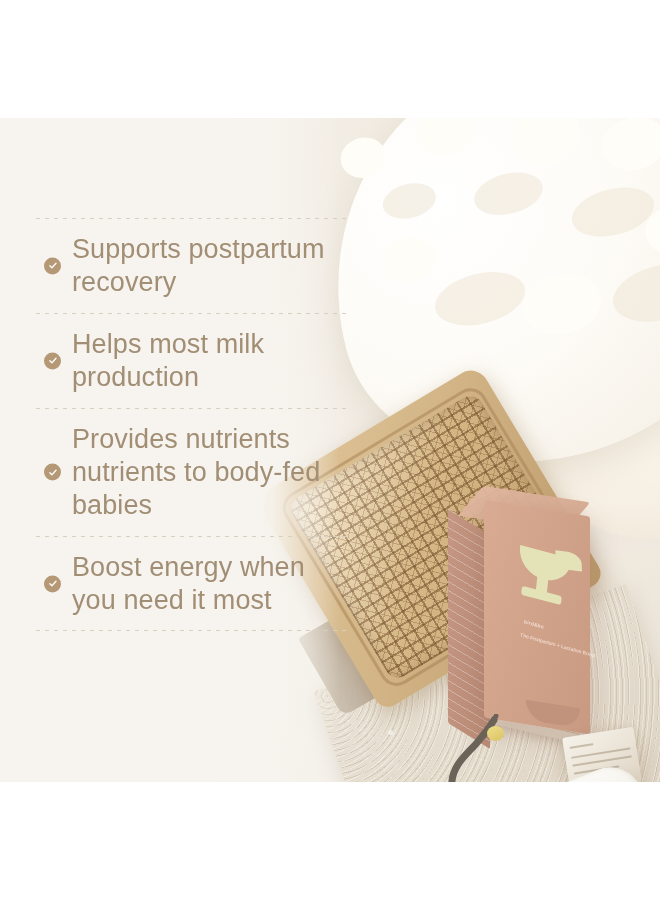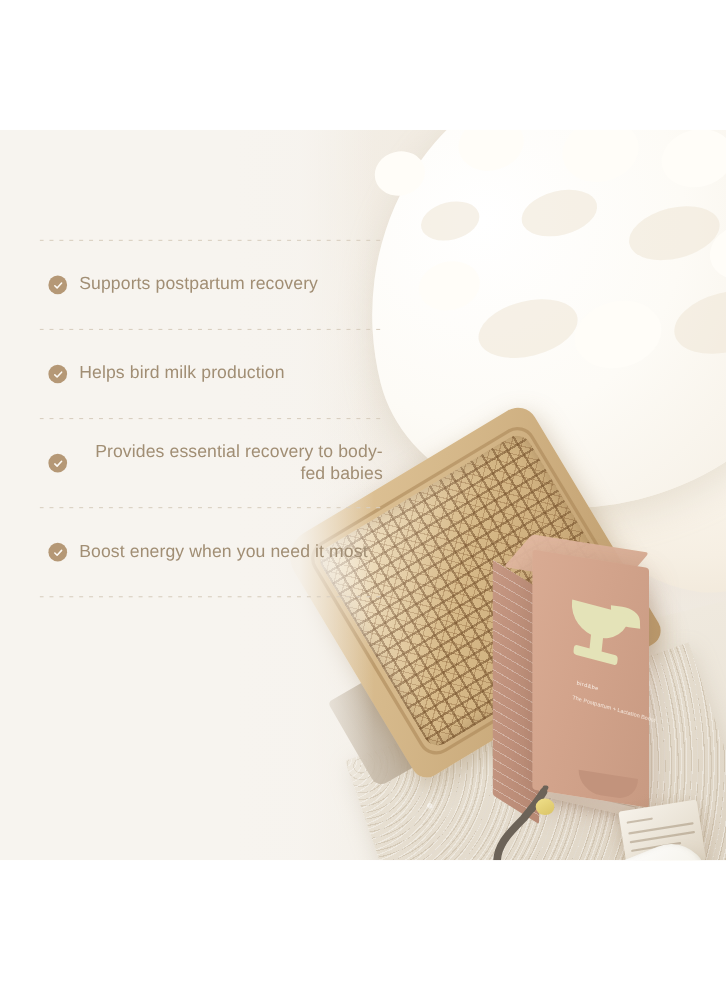--- a/index.html
+++ b/index.html
@@ -225,21 +225,21 @@
     position:relative;display:flex;align-items:center;
     padding:14px 0 14px 36px;min-height:52px;
   }
   .check{
     position:absolute;left:8px;top:50%;transform:translateY(-50%);
     width:17px;height:17px;border-radius:50%;
     background:#b59876;display:flex;align-items:center;justify-content:center;
   }
   .check svg{display:block;}
   .benefit-text{
-    font-size:16px;line-height:1.22;color:#a18e74;letter-spacing:.1px;text-align:right;
+    font-size:27px;line-height:1.22;color:#a18e74;letter-spacing:.1px;
   }
 
   
   .bar{position:absolute;left:0;width:660px;background:#ffffff;}
   #bar-top{top:0;height:118px;}
   #bar-bottom{top:782px;height:118px;}
 </style>
 </head>
 <body>
 
@@ -340,32 +340,32 @@
     </div>
 
     <div class="divider"></div>
 
     <div class="benefit">
       <span class="check">
         <svg width="10" height="10" viewBox="0 0 12 12">
             <path d="M2.2 6.3 L4.7 8.7 L9.6 3.4" stroke="#fdfaf5" stroke-width="1.7" fill="none" stroke-linecap="round" stroke-linejoin="round"></path>
           </svg>
       </span>
-      <span class="benefit-text">Helps bird milk production</span>
+      <span class="benefit-text">Helps most milk production</span>
     </div>
 
     <div class="divider"></div>
 
     <div class="benefit">
       <span class="check">
         <svg width="10" height="10" viewBox="0 0 12 12">
             <path d="M2.2 6.3 L4.7 8.7 L9.6 3.4" stroke="#fdfaf5" stroke-width="1.7" fill="none" stroke-linecap="round" stroke-linejoin="round"></path>
           </svg>
       </span>
-      <span class="benefit-text">Provides essential recovery to body-fed babies</span>
+      <span class="benefit-text">Provides nutrients nutrients to body-fed babies</span>
     </div>
 
     <div class="divider"></div>
 
     <div class="benefit">
       <span class="check">
         <svg width="10" height="10" viewBox="0 0 12 12">
             <path d="M2.2 6.3 L4.7 8.7 L9.6 3.4" stroke="#fdfaf5" stroke-width="1.7" fill="none" stroke-linecap="round" stroke-linejoin="round"></path>
           </svg>
       </span>

